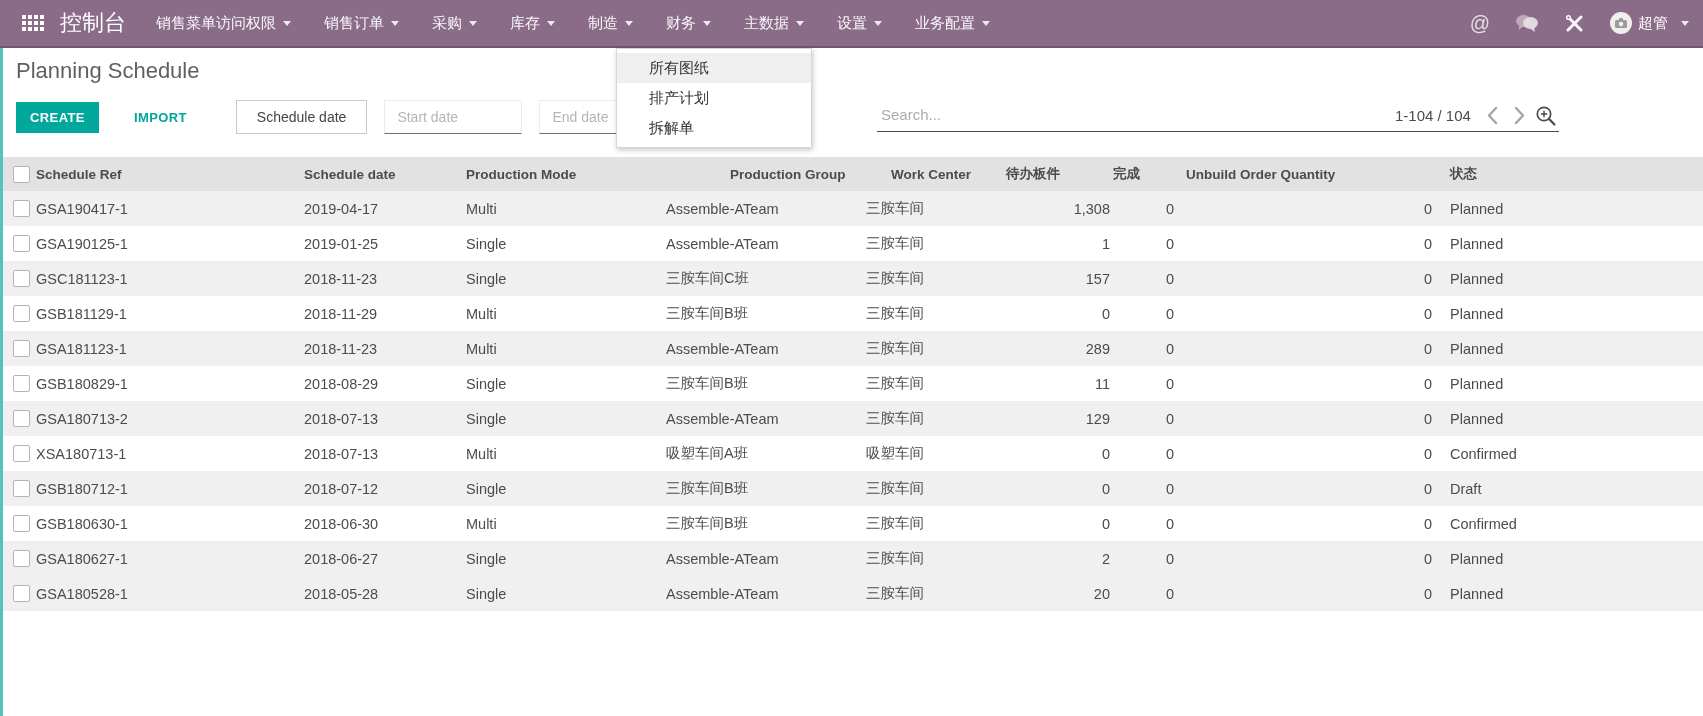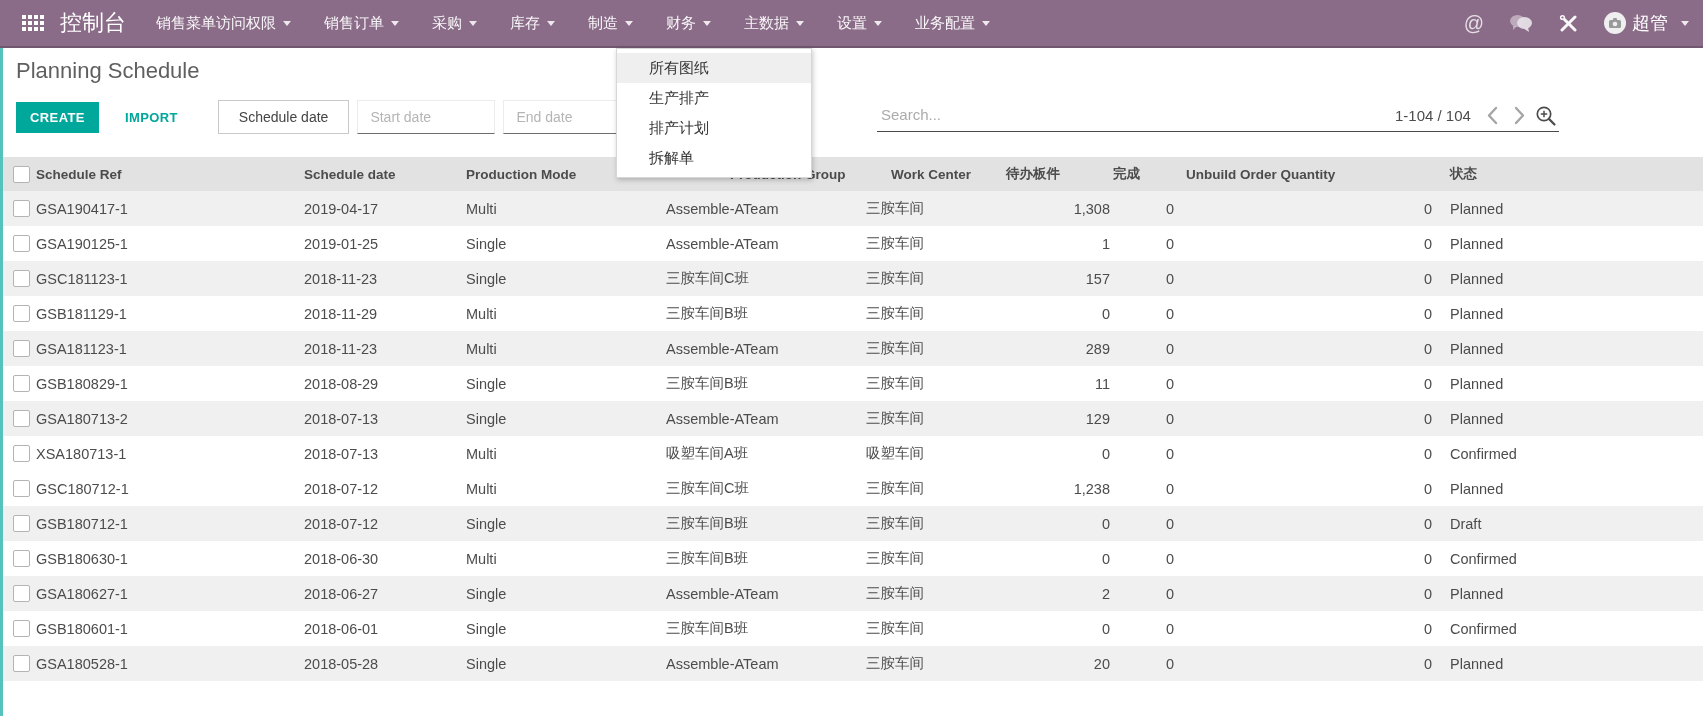--- a/index.html
+++ b/index.html
@@ -20,34 +20,34 @@
   }
   .apps-icon{display:grid;grid-template-columns:repeat(4,4px);grid-auto-rows:4px;gap:2px;cursor:pointer;margin-left:8px;}
   .apps-icon i{background:#fff;display:block;}
   .brand{font-size:22px;margin:0 30px 0 16px;cursor:pointer;white-space:nowrap;}
   .nav-menus{display:flex;align-items:center;gap:33px;font-size:15px;}
   .nav-item{display:flex;align-items:center;cursor:pointer;white-space:nowrap;color:rgba(255,255,255,.95);}
   .caret{width:0;height:0;border-left:4px solid transparent;border-right:4px solid transparent;
     border-top:5px solid rgba(255,255,255,.85);display:inline-block;margin-left:7px;}
   .nav-right{margin-left:auto;display:flex;align-items:center;gap:25px;}
   .nav-ico{opacity:.78;cursor:pointer;display:flex;align-items:center;font-size:19px;}
-  .user-menu{display:flex;align-items:center;gap:6px;cursor:pointer;font-size:18px;}
+  .user-menu{display:flex;align-items:center;gap:6px;cursor:pointer;font-size:15px;}
   .avatar{width:22px;height:22px;border-radius:50%;background:#efefef;display:flex;align-items:center;justify-content:center;}
   
   .dropdown{
     position:absolute;left:616px;top:48px;width:196px;background:#fff;
     border:1px solid #d7d7d7;box-shadow:1px 2px 5px rgba(0,0,0,.22);
     padding:4px 0;z-index:50;
   }
   .dd-item{height:30px;line-height:30px;padding-left:32px;font-size:15px;color:#333;cursor:pointer;white-space:nowrap;}
   .dd-item.active{background:#efefef;}
   
   .content{position:relative;height:668px;border-left:3px solid var(--leftborder);padding-left:20px;}
   .page-title{position:absolute;left:13px;top:10px;font-size:22px;color:#5f5f5f;}
-  .controls{position:absolute;left:13px;top:52px;display:flex;align-items:center;}
+  .controls{position:absolute;left:13px;top:52px;display:flex;align-items:center;gap:9px;}
   .btn-create{background:var(--accent);color:#fff;border:none;font-size:13px;font-weight:bold;
     padding:8px 14px;letter-spacing:.4px;cursor:pointer;font-family:inherit;}
   .btn-import{background:none;border:none;color:var(--accent);font-size:13px;font-weight:bold;
     margin-left:20px;letter-spacing:.4px;cursor:pointer;font-family:inherit;}
   .btn-schedule{background:#fff;border:1px solid #c9c9c9;color:#444;font-size:14px;
     margin-left:34px;padding:8px 20px;cursor:pointer;font-family:inherit;}
   .date-input{margin-left:8px;width:138px;height:34px;border:1px solid #ececec;border-bottom:1px solid #6e6e6e;
     padding:0 12px;font-size:14px;color:#555;font-family:inherit;}
   .date-input::placeholder{color:#b5b5b5;}
   
@@ -167,21 +167,20 @@
         </svg>
       </span>
       <span>超管</span>
       <span class="caret"></span>
     </span>
   </div>
 </div>
 
 <div class="dropdown">
     <div class="dd-item active">所有图纸</div>
-    <div class="dd-item">生产排产</div>
     <div class="dd-item">排产计划</div>
     <div class="dd-item">拆解单</div>
   </div>
 
 <div class="content">
   <div class="page-title">Planning Schedule</div>
 
   <div class="controls">
     <button class="btn-create">CREATE</button>
     <button class="btn-import">IMPORT</button>
@@ -335,32 +334,20 @@
           <td class="col1">XSA180713-1</td>
           <td class="col2">2018-07-13</td>
           <td class="col3">Multi</td>
           <td class="col4">吸塑车间A班</td>
           <td class="col5">吸塑车间</td>
           <td class="col6">0</td>
           <td class="col7">0</td>
           <td class="col8">0</td>
           <td class="col9">Confirmed</td>
         </tr>
-        <tr class="">
-          <td class="col0"><span class="cb"></span></td>
-          <td class="col1">GSC180712-1</td>
-          <td class="col2">2018-07-12</td>
-          <td class="col3">Multi</td>
-          <td class="col4">三胺车间C班</td>
-          <td class="col5">三胺车间</td>
-          <td class="col6">1,238</td>
-          <td class="col7">0</td>
-          <td class="col8">0</td>
-          <td class="col9">Planned</td>
-        </tr>
         <tr class="stripe">
           <td class="col0"><span class="cb"></span></td>
           <td class="col1">GSB180712-1</td>
           <td class="col2">2018-07-12</td>
           <td class="col3">Single</td>
           <td class="col4">三胺车间B班</td>
           <td class="col5">三胺车间</td>
           <td class="col6">0</td>
           <td class="col7">0</td>
           <td class="col8">0</td>
@@ -382,32 +369,20 @@
           <td class="col0"><span class="cb"></span></td>
           <td class="col1">GSA180627-1</td>
           <td class="col2">2018-06-27</td>
           <td class="col3">Single</td>
           <td class="col4">Assemble-ATeam</td>
           <td class="col5">三胺车间</td>
           <td class="col6">2</td>
           <td class="col7">0</td>
           <td class="col8">0</td>
           <td class="col9">Planned</td>
-        </tr>
-        <tr class="">
-          <td class="col0"><span class="cb"></span></td>
-          <td class="col1">GSB180601-1</td>
-          <td class="col2">2018-06-01</td>
-          <td class="col3">Single</td>
-          <td class="col4">三胺车间B班</td>
-          <td class="col5">三胺车间</td>
-          <td class="col6">0</td>
-          <td class="col7">0</td>
-          <td class="col8">0</td>
-          <td class="col9">Confirmed</td>
         </tr>
         <tr class="stripe">
           <td class="col0"><span class="cb"></span></td>
           <td class="col1">GSA180528-1</td>
           <td class="col2">2018-05-28</td>
           <td class="col3">Single</td>
           <td class="col4">Assemble-ATeam</td>
           <td class="col5">三胺车间</td>
           <td class="col6">20</td>
           <td class="col7">0</td>

